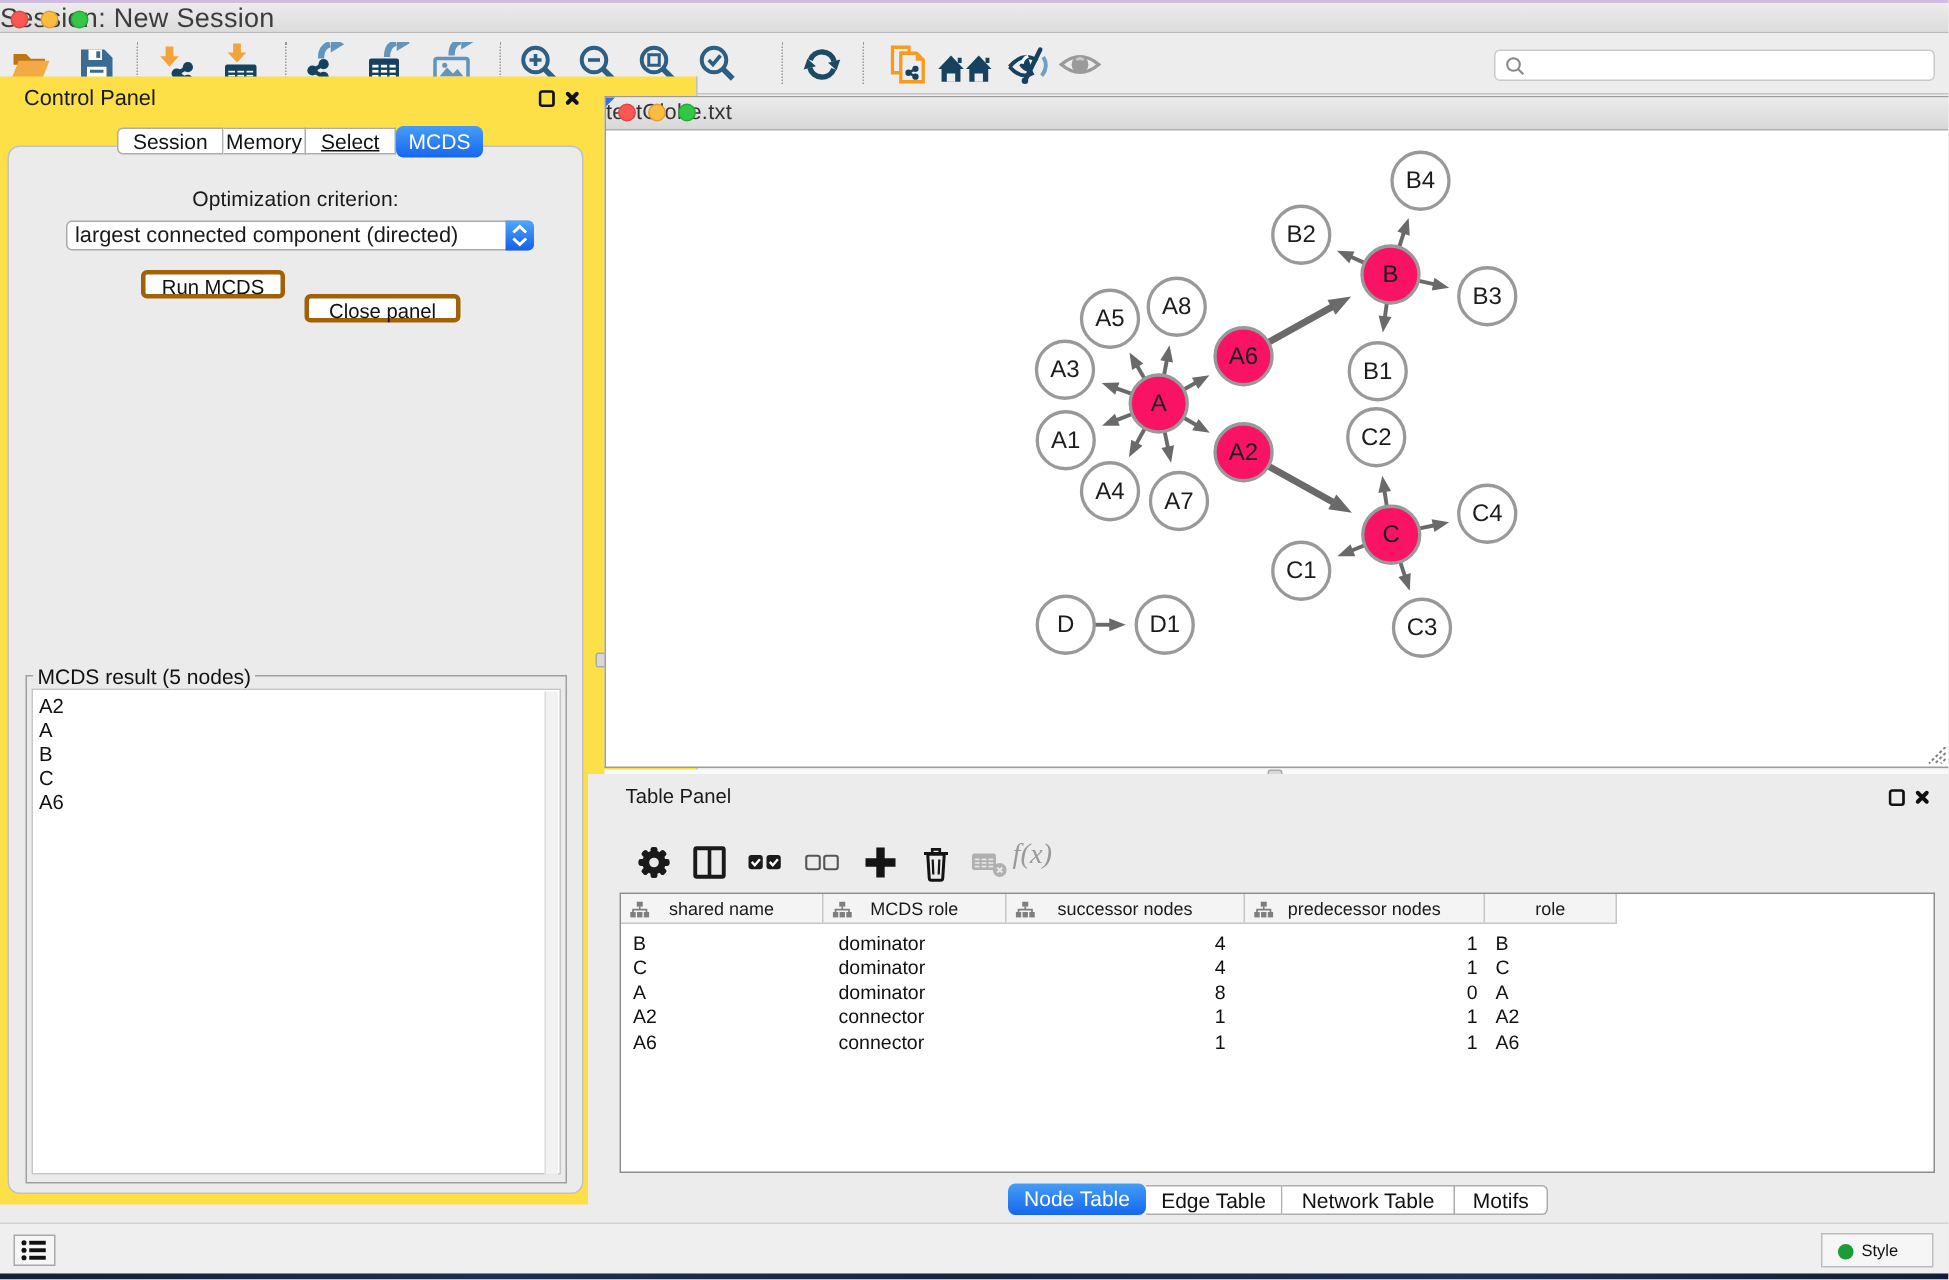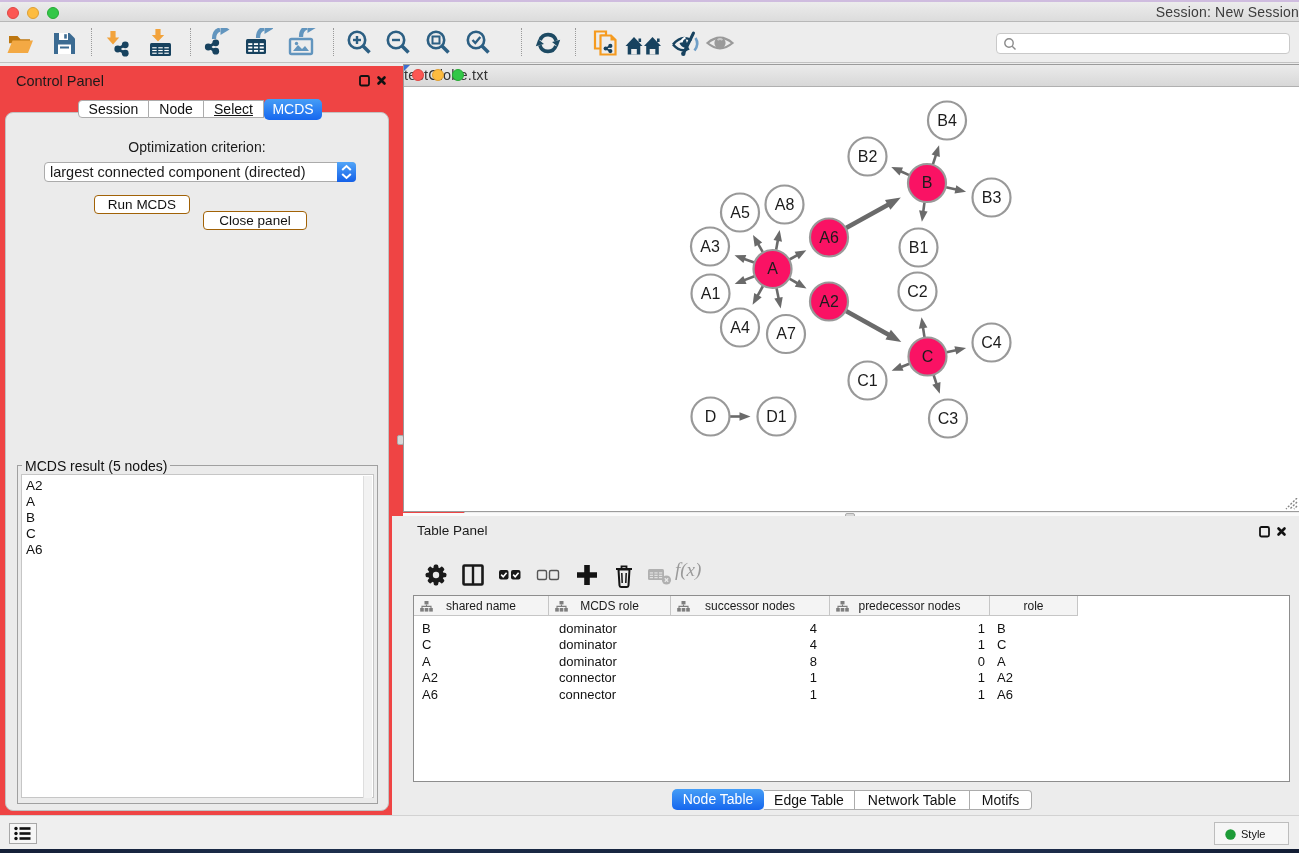--- a/index.html
+++ b/index.html
@@ -3,43 +3,43 @@
 <meta charset="utf-8">
 <style>
 * { margin:0; padding:0; box-sizing:border-box; }
 html,body { width:1299px; height:853px; overflow:hidden; }
 body { font-family:"Liberation Sans", sans-serif; background:#ececec; position:relative; }
 .abs { position:absolute; }
 
 #topstrip { left:0; top:0; width:1299px; height:2px; background:#cfbcdf; }
 #titlebar { left:0; top:2px; width:1299px; height:20px; border-radius:6px 6px 0 0;
   background:linear-gradient(#ececec,#dcdcdc); border-bottom:1px solid #b8b8b8;
-  text-align:right; font-size:14px; letter-spacing:0.2px; color:#3c3c3c; line-height:20px; }
+  text-align:left; font-size:18px; letter-spacing:0.2px; color:#3c3c3c; line-height:20px; }
 .tl { position:absolute; width:12px; height:12px; border-radius:50%; top:5px; }
 #toolbar { left:0; top:22px; width:1299px; height:41px; background:#ededed; border-bottom:1px solid #c2c2c2; }
 .sep { position:absolute; top:6px; height:28px; width:0; border-left:1px dotted #9a9a9a; }
 #searchbox { position:absolute; left:996px; top:11px; width:294px; height:21px; background:#fff;
   border:1px solid #c9c9c9; border-radius:4px; }
 
-#cpanel { left:0; top:66px; width:465px; height:752px; background:#ef4444; border-right:1px solid #c0c0c0; }
+#cpanel { left:0; top:51px; width:465px; height:752px; background:#fde047; border-right:1px solid #c0c0c0; }
 #cphead { position:absolute; left:16px; top:7px; font-size:14.5px; color:#1a1a1a; }
 .tabs { position:absolute; display:flex; font-size:14px; z-index:3; }
 .tab { background:#fff; border:1px solid #acacac; border-left:none; color:#111;
   display:flex; align-items:center; justify-content:center; }
 .tab:first-child { border-left:1px solid #acacac; border-radius:4px 0 0 4px; }
 .tab:last-child { border-radius:0 4px 4px 0; }
 .tab.sel { background:linear-gradient(#459df6,#1667ee); color:#fff; border:none; border-radius:5px; height:21px; margin-top:-1.5px; }
 #cpcontent { position:absolute; left:5px; top:45.5px; width:384px; height:699.5px;
   border:1px solid #c2c2c2; border-radius:8px; background:#ebebeb; }
 #optlabel { position:absolute; left:0; top:26.5px; width:100%; text-align:center; font-size:14px; letter-spacing:0.1px; color:#1a1a1a; }
 #dropdown { position:absolute; left:38px; top:49.5px; width:312px; height:20px; background:#fff;
   border:1px solid #ababab; border-radius:4px; font-size:14.5px; color:#1a1a1a; line-height:19px; padding-left:5px; }
 #stepper { position:absolute; right:-1px; top:-1px; width:19px; height:20px; border-radius:0 4px 4px 0;
   background:linear-gradient(#52a5f8,#1460e8); }
-.btn { position:absolute; height:19px; background:#fff; border:1px solid #a16207; border-radius:4px;
+.btn { position:absolute; height:19px; background:#fff; border:3px solid #a16207; border-radius:4px;
   font-size:13.5px; color:#111; text-align:center; line-height:17px; }
 #fieldset { position:absolute; left:11px; top:352.5px; width:361px; height:339px; border:1px solid #a0a0a0; }
 #legend { position:absolute; left:4px; top:-8px; background:#ebebeb; padding:0 3px; font-size:14px; color:#111; }
 #listbox { position:absolute; left:3px; top:8px; width:353px; height:324px; background:#fff; border:1px solid #c6c6c6; }
 #listtrack { position:absolute; right:1px; top:1px; width:9px; height:322px; background:#f2f2f2; border-left:1px solid #dedede; }
 .li { position:absolute; left:4px; font-size:13.5px; color:#111; }
 #splith { position:absolute; left:397px; top:435px; width:7px; height:10px; background:#d8d8d8; border:1px solid #aaa; border-radius:2px; }
 
 #netwin { left:403px; top:64px; width:896px; height:448px; border:1px solid #9b9b9b; border-right:none; background:#fff; }
 #nettitle { position:absolute; left:0; top:0; width:100%; height:22px;
@@ -209,21 +209,21 @@
     </div>
 </div>
 <div class="abs" id="cpanel">
   <div id="cphead">Control Panel</div>
   <svg class="abs" style="left:359px;top:9px" width="28" height="12" viewBox="0 0 28 12">
       <rect x="1" y="1" width="9" height="9.5" rx="1.5" fill="none" stroke="#111" stroke-width="1.8"></rect>
       <path d="M19.5,2.5 l6,6 M25.5,2.5 l-6,6" stroke="#111" stroke-width="2.6" stroke-linecap="round"></path>
     </svg>
   <div class="tabs" style="left:78px;top:34px;height:18px;">
     <div class="tab" style="width:71px;">Session</div>
-    <div class="tab" style="width:55px;">Node</div>
+    <div class="tab" style="width:55px;">Memory</div>
     <div class="tab" style="width:60px;text-decoration:underline;">Select</div>
     <div class="tab sel" style="width:58px;">MCDS</div>
   </div>
   <div id="cpcontent">
     <div id="dropdown">largest connected component (directed)
       <div id="stepper"><svg width="19" height="20" viewBox="0 0 19 20">
             <path d="M5.2,8 l4.3,-4 l4.3,4" fill="none" stroke="#fff" stroke-width="2"></path>
             <path d="M5.2,12 l4.3,4 l4.3,-4" fill="none" stroke="#fff" stroke-width="2"></path>
           </svg></div>
     </div>

